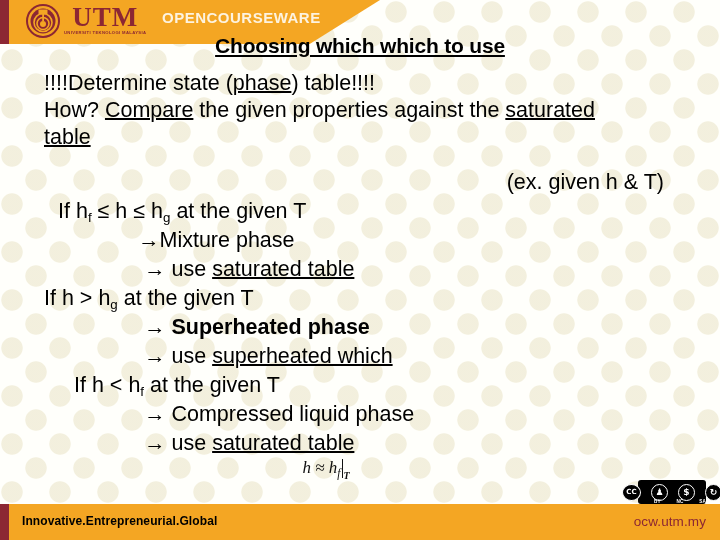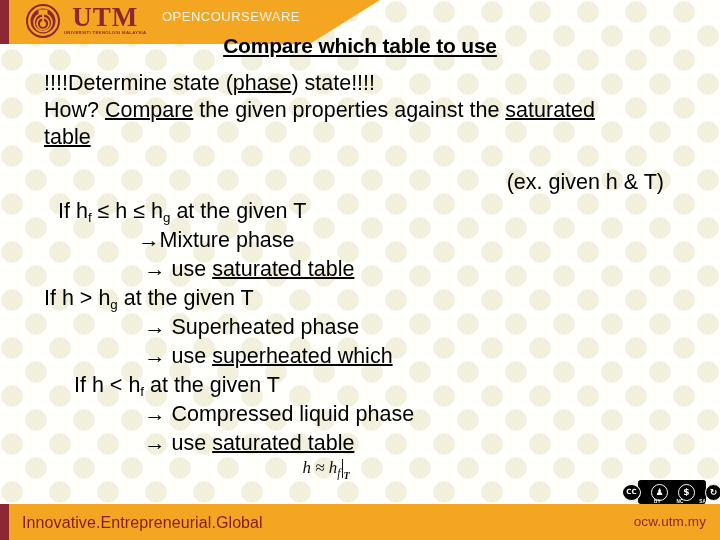--- a/index.html
+++ b/index.html
@@ -89,22 +89,22 @@
     font-weight: bold;
     color: #8c2733;
     letter-spacing: 0.35px;
     margin-top: 1px;
     white-space: nowrap;
   }
   .ocw-label {
     position: absolute;
     left: 162px;
     top: 9px;
-    font-size: 13px;
-    font-weight: normal;
+    font-size: 15px;
+    font-weight: bold;
     letter-spacing: 0.5px;
     color: #fdf3e0;
     white-space: nowrap;
   }
 
   
   #title {
     position: absolute;
     top: 34px;
     left: 0;
@@ -234,23 +234,23 @@
   #footer .ftr-leftbar {
     position: absolute;
     top: 0; left: 0;
     width: 9px; height: 36px;
     background: #8c2733;
   }
   #footer .ftr-tagline {
     position: absolute;
     left: 22px;
     top: 10px;
-    font-size: 16px;
-    font-weight: normal;
-    color: #7f1d1d;
+    font-size: 12px;
+    font-weight: bold;
+    color: #000000;
     letter-spacing: 0.1px;
   }
   #footer .ftr-url {
     position: absolute;
     right: 14px;
     top: 10px;
     font-size: 13.5px;
     font-weight: normal;
     color: #8c2733;
     letter-spacing: 0.1px;
@@ -279,34 +279,34 @@
       </div>
       <div class="logo-text">
         <div class="logo-utm">UTM</div>
         <div class="logo-sub">UNIVERSITI TEKNOLOGI MALAYSIA</div>
       </div>
     </div>
 
     <div class="ocw-label">OPENCOURSEWARE</div>
   </div>
 
-  <div id="title"><span class="u">Compare which table to use</span></div>
+  <div id="title"><span class="u">Choosing which which to use</span></div>
 
   <div id="intro">
-    <div><span>!!!!Determine state (</span><span class="u">phase</span><span>) state!!!!</span></div>
+    <div><span>!!!!Determine state (</span><span class="u">phase</span><span>) table!!!!</span></div>
     <div><span>How? </span><span class="u">Compare</span><span> the given properties against the </span><span class="u">saturated table</span></div>
   </div>
 
   <div id="bodylines">
       <div class="ln" style="padding-left: 6px; text-align: right;"><span>(ex. given h &amp; T)</span></div>
       <div class="ln" style="padding-left: 14px;"><span>If h</span><sub>f</sub><span> ≤ h ≤ h</span><sub>g</sub><span> at the given T</span></div>
       <div class="ln" style="padding-left: 94px;"><span>→Mixture phase</span></div>
       <div class="ln" style="padding-left: 100px;"><span>→ use </span><span class="u">saturated table</span></div>
       <div class="ln" style="padding-left: 0px;"><span>If h &gt; h</span><sub>g</sub><span> at the given T</span></div>
-      <div class="ln" style="padding-left: 100px;"><span>→ Superheated phase</span></div>
+      <div class="ln" style="padding-left: 100px; font-weight: bold;"><span>→ Superheated phase</span></div>
       <div class="ln" style="padding-left: 100px;"><span>→ use </span><span class="u">superheated which</span></div>
       <div class="ln" style="padding-left: 0px; margin-left: 30px;"><span>If h &lt; h</span><sub>f</sub><span> at the given T</span></div>
       <div class="ln" style="padding-left: 100px;"><span>→ Compressed liquid phase</span></div>
       <div class="ln" style="padding-left: 100px;"><span>→ use </span><span class="u">saturated table</span></div>
     </div>
 
   <div id="equation">
     <span>h</span>
     <span>≈</span>
     <span>h</span><sub>f</sub><span class="eqbar"></span><span class="eqsub">T</span>

